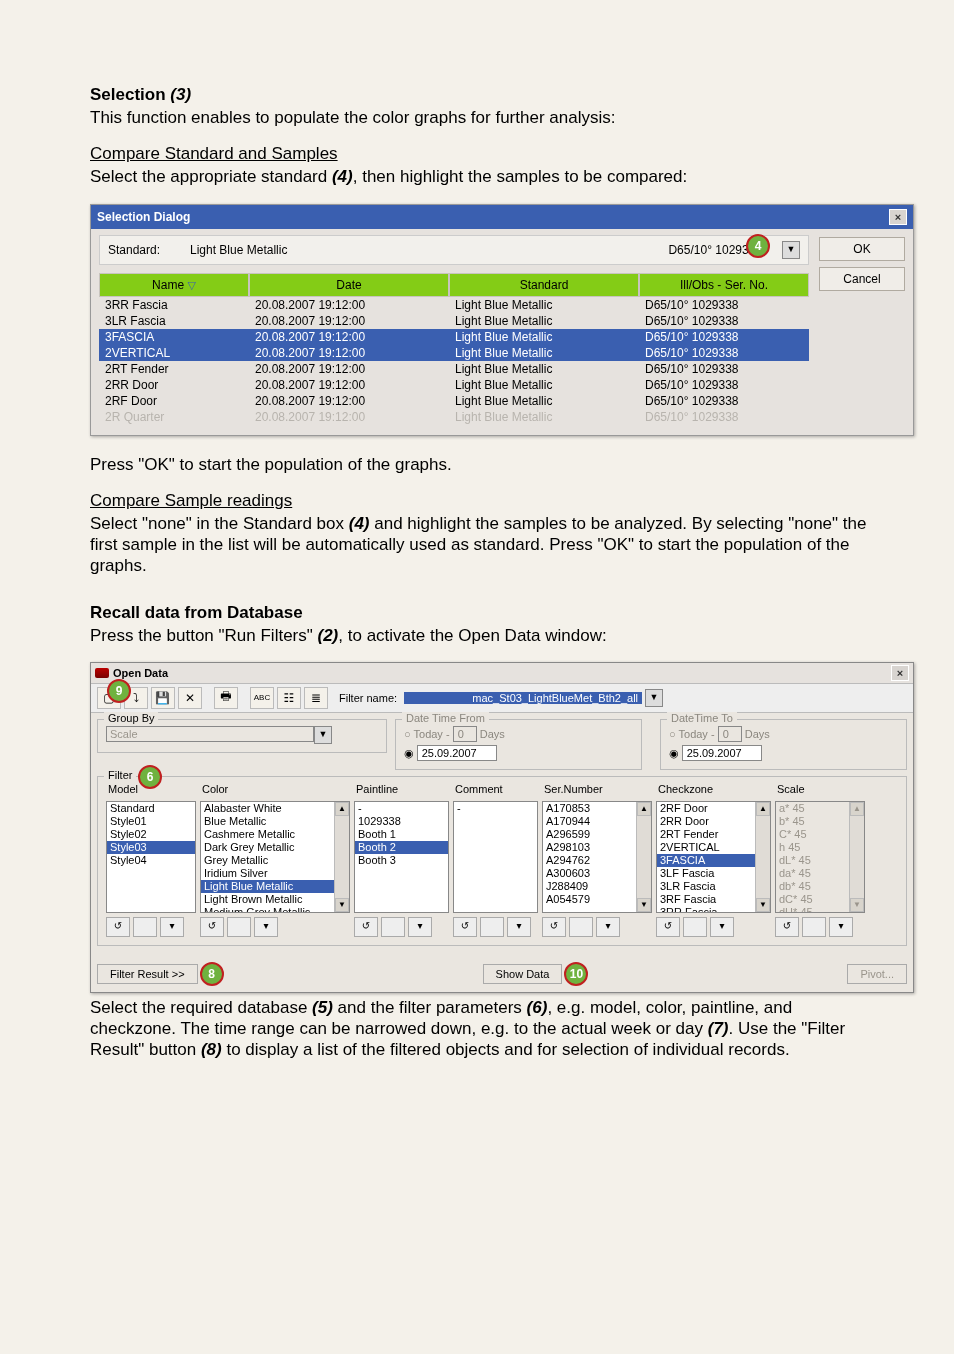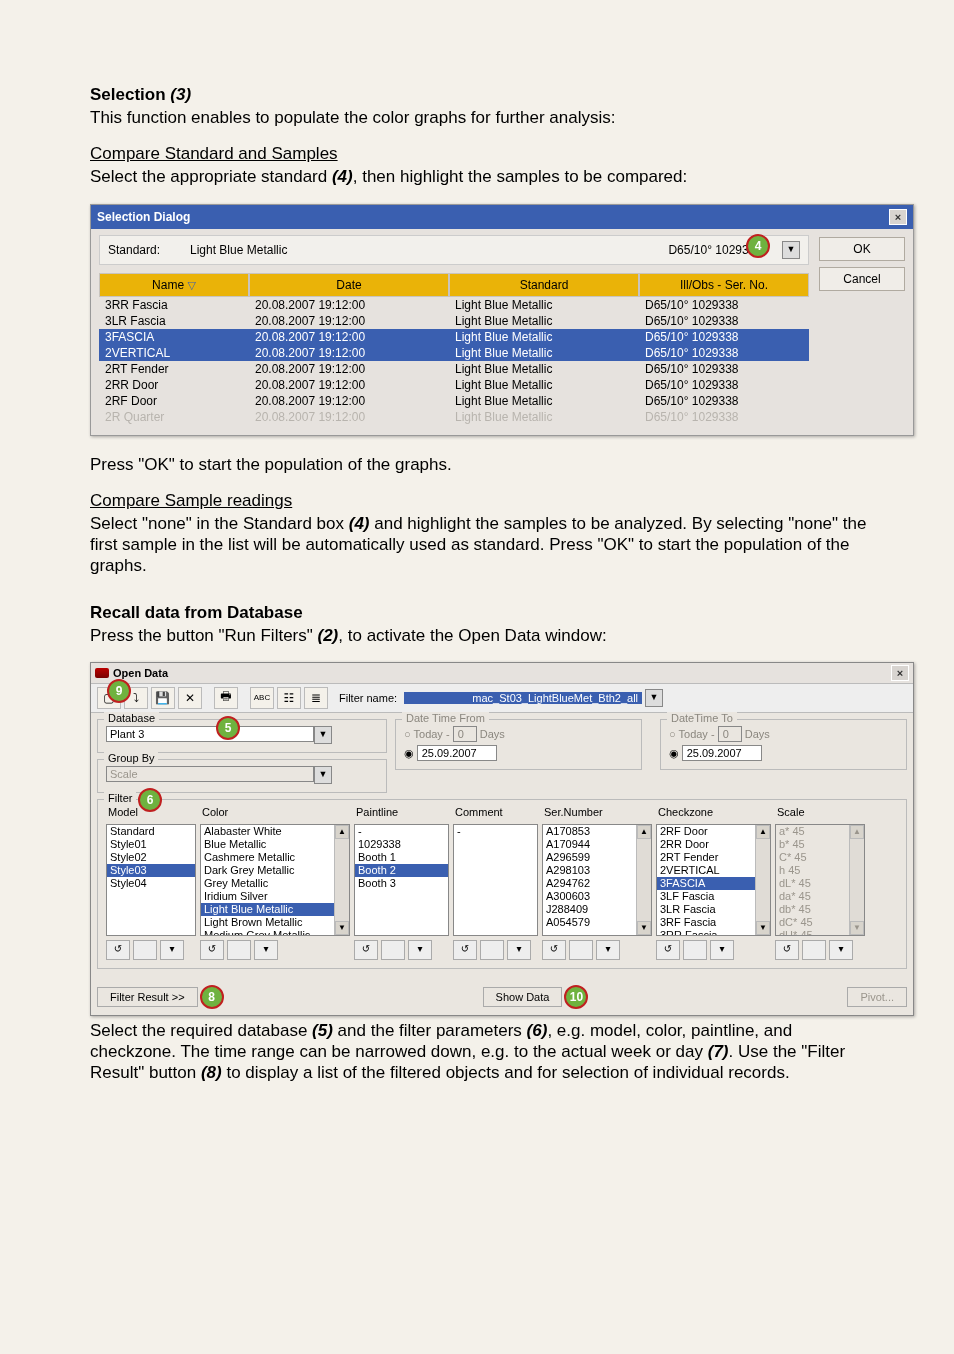--- a/index.html
+++ b/index.html
@@ -115,21 +115,21 @@
     line-height: 14px;
     margin-left: 4px;
   }
 
   .list-header, .list-row {
     display: grid;
     grid-template-columns: 150px 200px 190px 170px;
     font-size: 12px;
   }
   .list-header > div {
-    background: #eab308;
+    background: #84cc16;
     border: 1px solid #c8c4be;
     padding: 4px 6px;
     text-align: center;
     font-weight: normal;
   }
   .list-row > div {
     padding: 1px 6px;
   }
   .list-row.selected {
     background: #3a5fb0;
@@ -440,27 +440,20 @@
       <div class="tbtn">≣</div>
       <span class="fn-label">Filter name:</span>
       <span class="fn-select">mac_St03_LightBlueMet_Bth2_all</span>
       <div class="db-dd">▼</div>
     </div>
 
     <div class="od-body">
       <div class="db-row">
         <div class="db-left">
           <div class="group-box">
-            <div class="group-title">Database</div>
-            <div class="rel">
-              <span class="db-select">Plant 3</span><span class="db-dd">▼</span>
-              <div class="callout-abs" style="left:110px; top:-10px;">5</div>
-            </div>
-          </div>
-          <div class="group-box">
             <div class="group-title">Group By</div>
             <span class="db-select" style="background:#eae6e0;color:#9a958c;">Scale</span><span class="db-dd">▼</span>
           </div>
         </div>
         <div style="flex:1;">
           <div class="db-right">
             <div class="group-box" style="flex:1;">
               <div class="group-title small-grey">Date Time From</div>
               <div class="small-grey">
                 <span>○</span>

